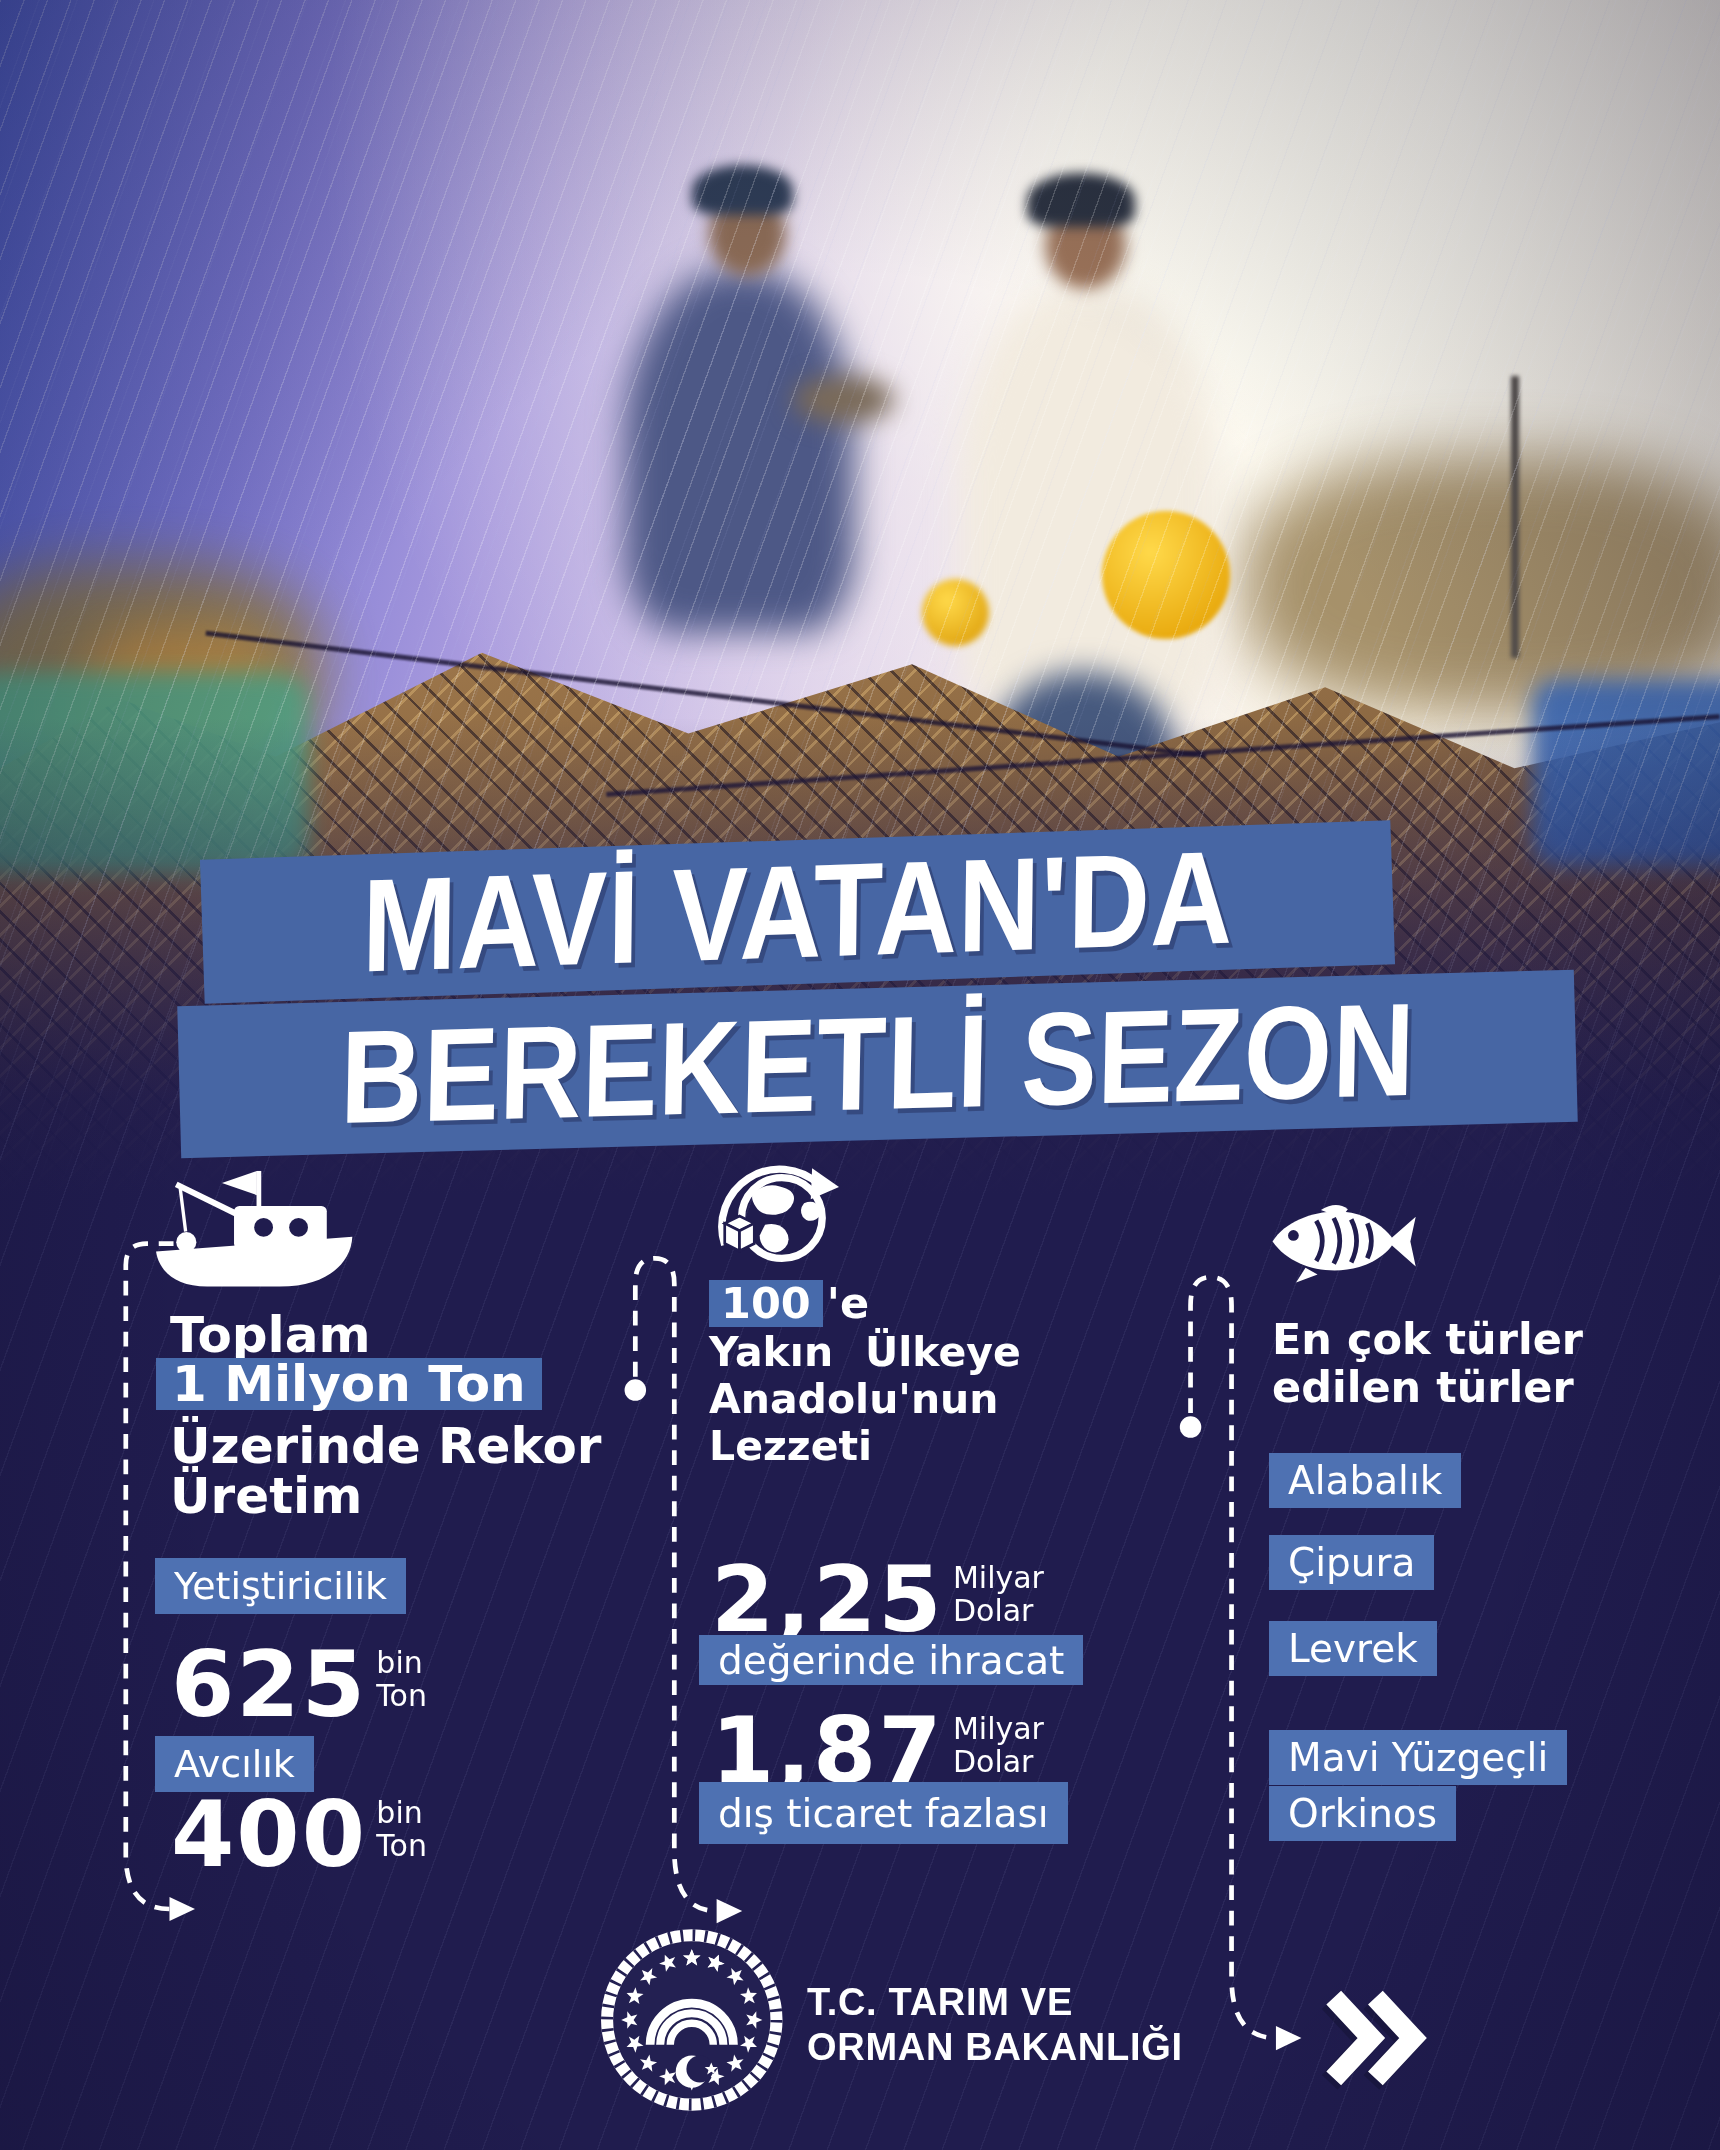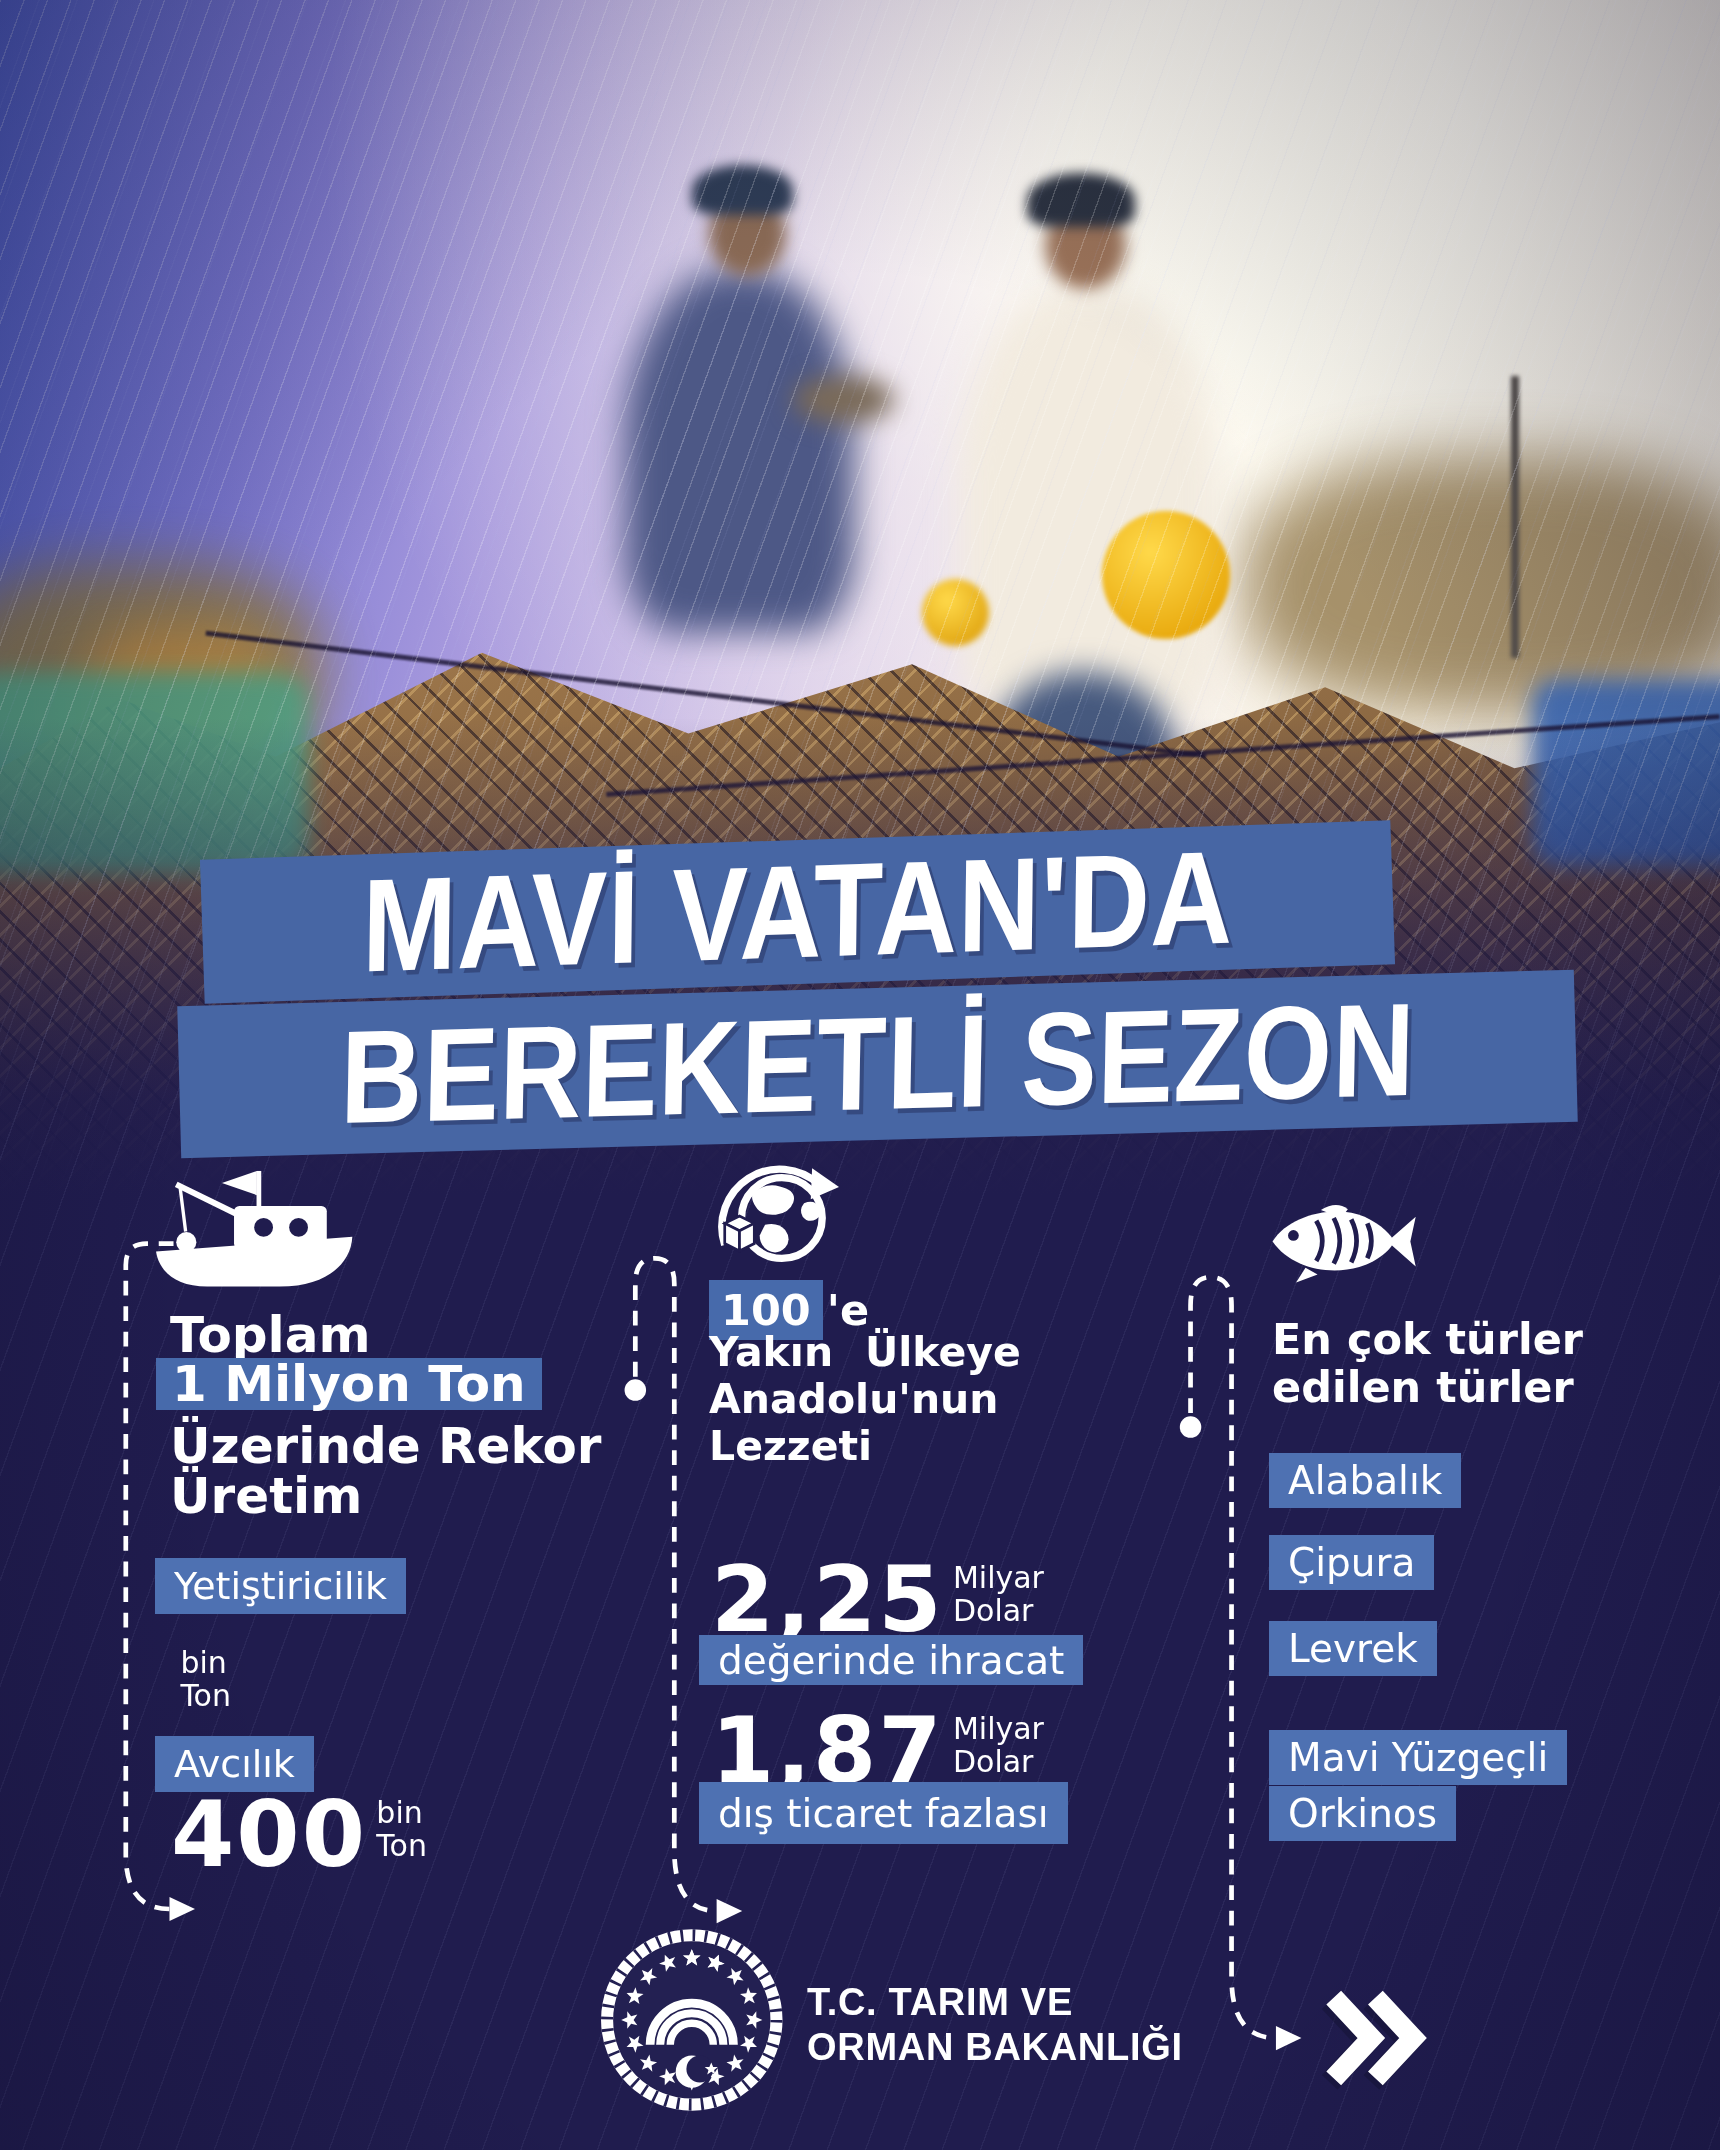--- a/index.html
+++ b/index.html
@@ -117,37 +117,38 @@
 
   <div class="abs h-bold" style="left:170px;top:1310px;font-size:50px">Toplam</div>
   <div class="abs hl" style="left:156px;top:1358px;height:52px">
     <span class="h-bold" style="font-size:50px">1 Milyon Ton</span>
   </div>
   <div class="abs h-bold" style="left:170px;top:1421px;font-size:50px">Üzerinde Rekor</div>
   <div class="abs h-bold" style="left:170px;top:1471px;font-size:50px">Üretim</div>
 
   <div class="label-box" style="left:155px;top:1558px;height:56px;font-size:38px">Yetiştiricilik</div>
   <div class="num-row" style="left:171px;top:1639px">
+    <span class="num">625</span>
     <span class="unit">
       <span>bin</span><br>
       <span>Ton</span>
     </span>
   </div>
 
   <div class="label-box" style="left:155px;top:1736px;height:56px;font-size:38px">Avcılık</div>
   <div class="num-row" style="left:171px;top:1789px">
     <span class="num">400</span>
     <span class="unit">
       <span>bin</span><br>
       <span>Ton</span>
     </span>
   </div>
 
   <div class="abs" style="left:709px;top:1280px;display:flex;align-items:center">
-    <span class="hl h-bold" style="height:60px;font-size:43px;padding:0 12px">100</span>
+    <span class="hl h-bold" style="height:47px;font-size:43px;padding:0 12px">100</span>
     <span class="h-bold" style="font-size:43px;margin-left:4px">'e</span>
   </div>
   <div class="abs h-bold" style="left:709px;top:1332px;font-size:41px;word-spacing:17.5px">Yakın Ülkeye</div>
   <div class="abs h-bold" style="left:709px;top:1379px;font-size:41px">Anadolu'nun</div>
   <div class="abs h-bold" style="left:709px;top:1426px;font-size:41px">Lezzeti</div>
 
   <div class="num-row" style="left:711px;top:1554px">
     <span class="num">2,25</span>
     <span class="unit">
       <span>Milyar</span><br>

